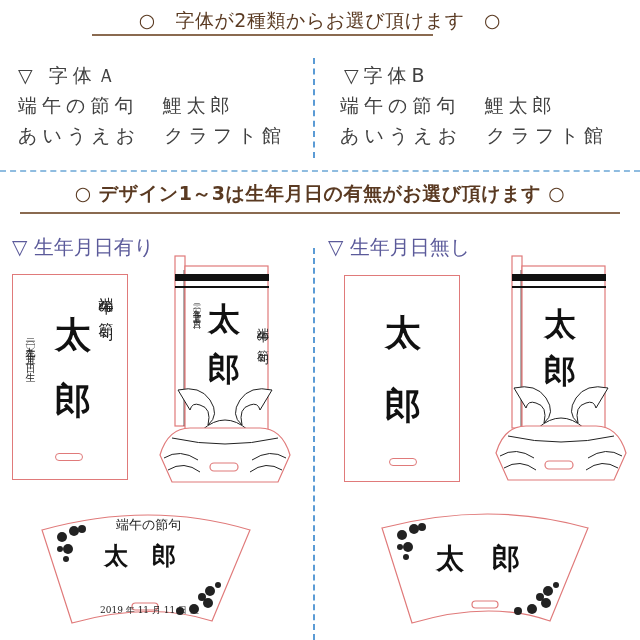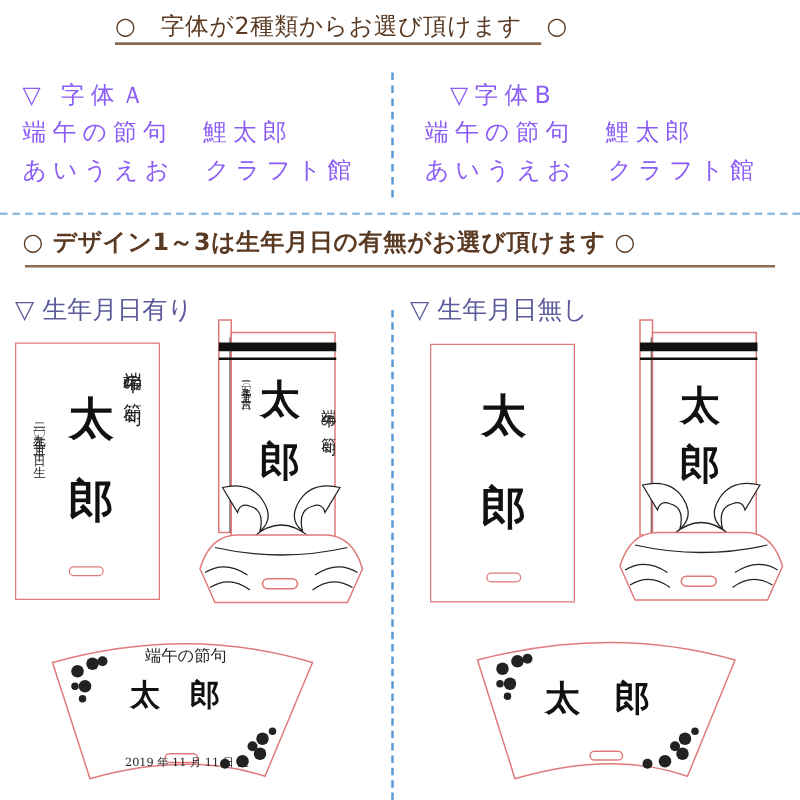--- a/index.html
+++ b/index.html
@@ -1,20 +1,20 @@
 <!DOCTYPE html>
 <html><head>
 <meta charset="utf-8">
 <style>
   html,body{margin:0;padding:0;background:#fff;}
   body{width:640px;height:640px;position:relative;overflow:hidden;font-family:"DejaVu Sans",sans-serif;}
   .abs{position:absolute;}
-  .hdr{color:#5a3a22;font-size:19px;white-space:nowrap;text-align:left;letter-spacing:0.5px;}
+  .hdr{color:#5a3a22;font-size:19px;white-space:nowrap;text-align:center;letter-spacing:0.5px;}
   .hdr-line{height:2px;background:#8a6a50;}
-  .fontline{font-size:19px;color:#8b5cf6;white-space:nowrap;letter-spacing:5px;}
+  .fontline{font-size:19px;color:#404040;white-space:nowrap;letter-spacing:5px;}
   .fontA{font-family:"DejaVu Serif",serif;}
   .fontB{font-family:"DejaVu Sans",sans-serif;}
   .sub{color:#5b5a9a;font-size:20px;white-space:nowrap;}
   .vdash{border-left:2px dashed #5b9bd5;width:0;}
   .hdash{border-top:2px dashed #8fbce0;height:0;}
   .plate{border:1.5px solid #e07a7a;background:#fff;box-sizing:border-box;}
   .vt{writing-mode:vertical-rl;font-family:"DejaVu Serif",serif;color:#222;white-space:nowrap;}
   .big{font-family:"DejaVu Serif",serif;font-weight:bold;color:#111;}
   .slot{border:1.5px solid #e07a7a;border-radius:5px;box-sizing:border-box;}
   svg{position:absolute;overflow:visible;}
@@ -25,21 +25,21 @@
 <div class="abs hdr" style="left:92px;top:8px;width:456px;">○　字体が2種類からお選び頂けます　○</div>
 <div class="abs hdr-line" style="left:92px;top:34px;width:340px;width:340px;left:92px;width:340px;"></div>
 <div class="abs hdr-line" style="left:92px;top:34px;width:341px;width:341px;"></div>
 
 <div class="abs fontline fontA" style="left:18px;top:63px;">▽ 字体Ａ</div>
 <div class="abs fontline fontA" style="left:18px;top:93px;">端午の節句　鯉太郎</div>
 <div class="abs fontline fontA" style="left:18px;top:123px;">あいうえお　クラフト館</div>
 
 <div class="abs vdash" style="left:313px;top:58px;height:100px;"></div>
 
-<div class="abs fontline fontB" style="left:360px;top:63px;">▽字体B</div>
+<div class="abs fontline fontB" style="left:344px;top:63px;">▽字体B</div>
 <div class="abs fontline fontB" style="left:340px;top:93px;">端午の節句　鯉太郎</div>
 <div class="abs fontline fontB" style="left:340px;top:123px;">あいうえお　クラフト館</div>
 
 <div class="abs hdash" style="left:0;top:170px;width:640px;"></div>
 
 <div class="abs hdr" style="left:18px;top:181px;width:604px;font-weight:bold;">○ デザイン1～3は生年月日の有無がお選び頂けます ○</div>
 <div class="abs hdr-line" style="left:20px;top:212px;width:600px;"></div>
 
 <div class="abs sub" style="left:12px;top:234px;">▽ 生年月日有り</div>
 <div class="abs sub" style="left:328px;top:234px;">▽ 生年月日無し</div>

